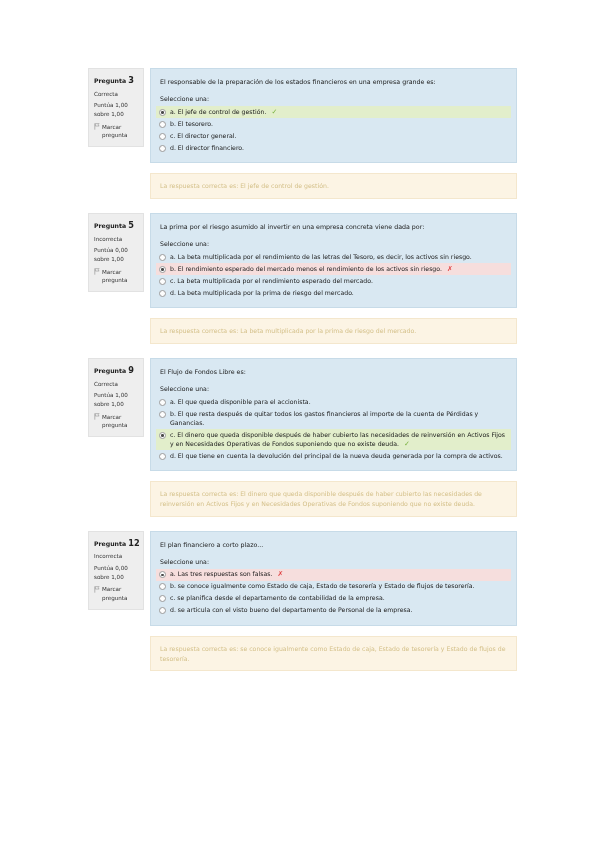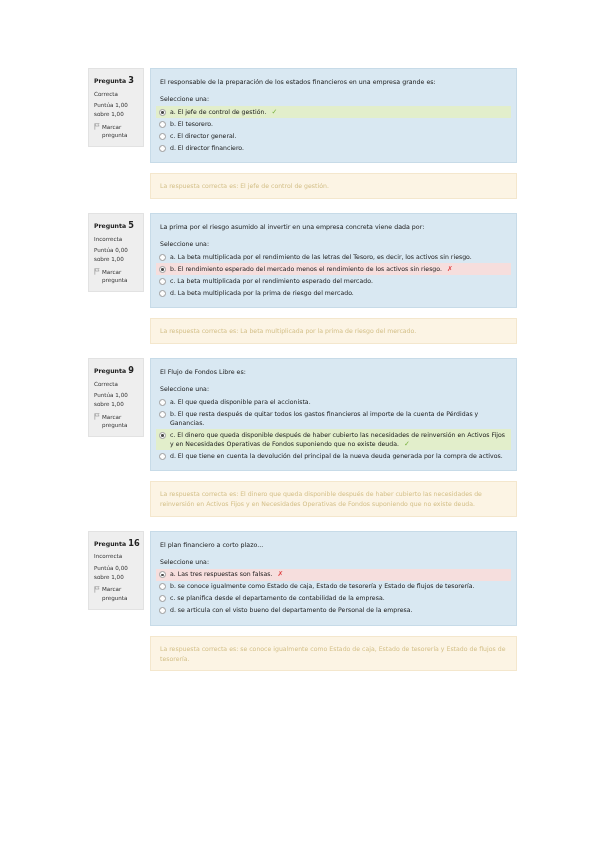--- a/index.html
+++ b/index.html
@@ -261,21 +261,21 @@
               </div>
             </div>
           </div>
           <div class="gap-after-q"></div>
           <div class="feedback">La respuesta correcta es: El dinero que queda disponible después de haber cubierto las necesidades de reinversión en Activos Fijos y en Necesidades Operativas de Fondos suponiendo que no existe deuda.</div>
         </div>
       </div>
       <div class="gap-after-f"></div>
       <div class="question-block">
         <div class="info-col">
-          <div class="info-title"><span>Pregunta</span> <span class="qnum">16</span></div>
+          <div class="info-title"><span>Pregunta</span> <span class="qnum">12</span></div>
           <div class="info-state">Incorrecta</div>
           <div class="info-grade">
             <div>Puntúa 0,00</div>
             <div>sobre 1,00</div>
           </div>
           <div class="flag-row">
             <span class="flag-icon"><svg viewBox="0 0 10 12" width="6" height="7" aria-hidden="true">
                 <path d="M1.2,0.6 L1.2,11.4" stroke="#8a8a8a" stroke-width="1" fill="none"></path>
                 <path d="M2.2,1.0 L8.6,1.0 L6.9,3.1 L8.6,5.2 L2.2,5.2 Z" fill="none" stroke="#8a8a8a" stroke-width="0.9"></path>
               </svg></span>

